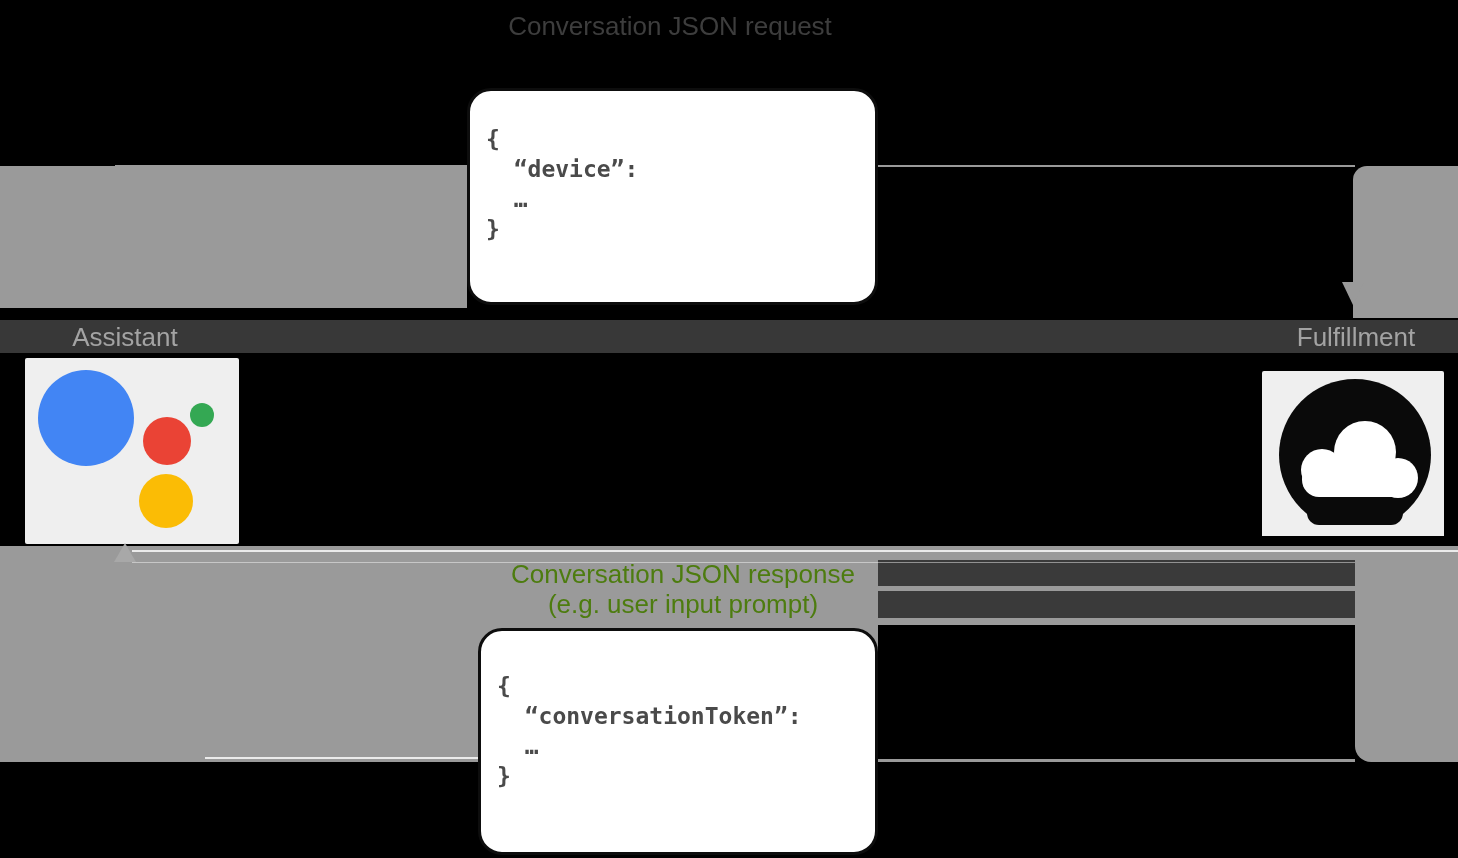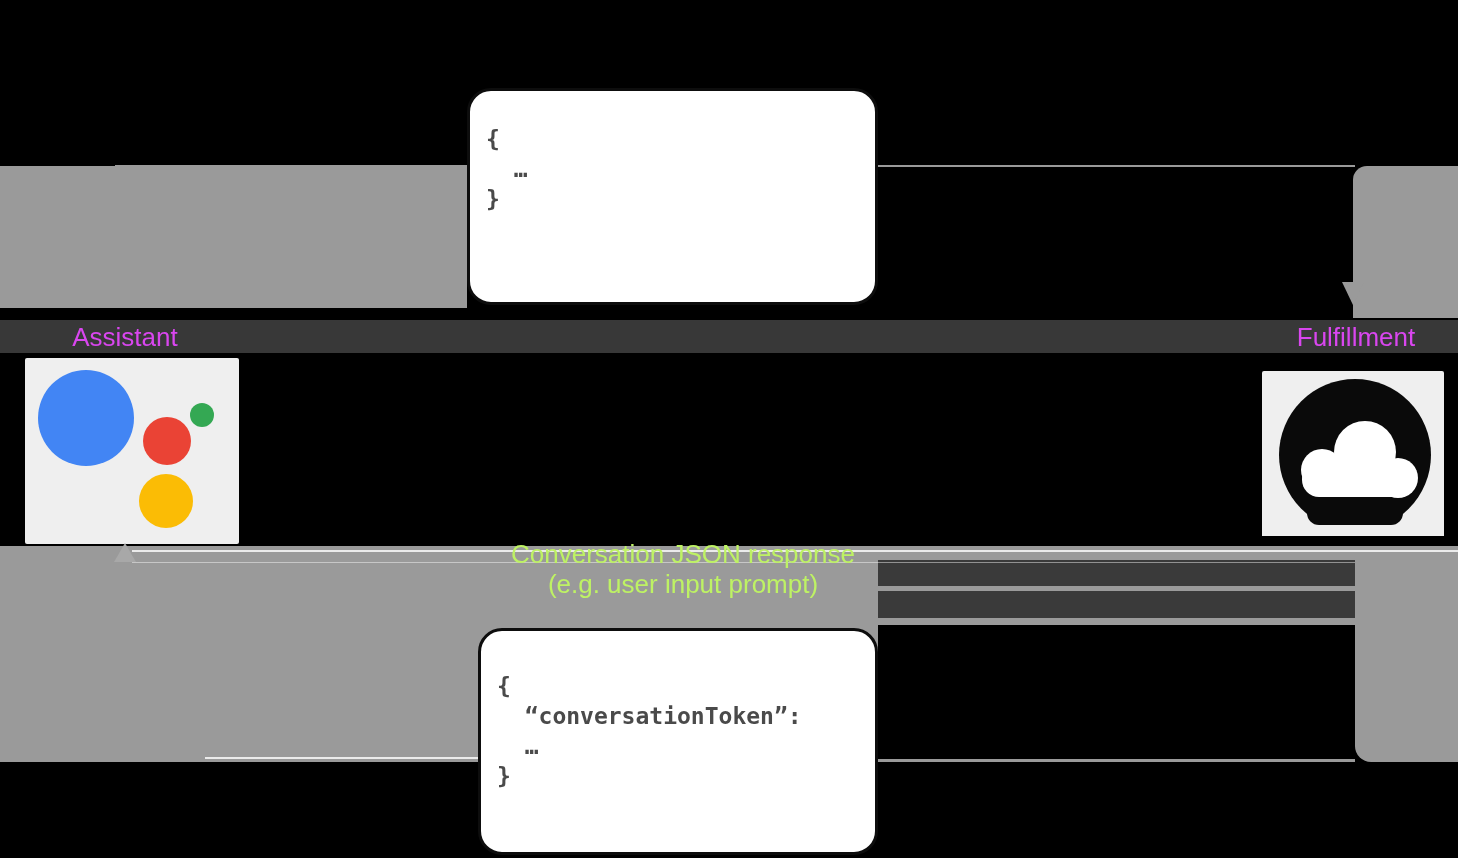--- a/index.html
+++ b/index.html
@@ -27,23 +27,23 @@
   .hl{background:rgba(255,255,255,.8);height:2px;}
   .hl-a{left:132px;top:550px;width:1326px;}
   .hl-b{left:132px;top:562px;width:1223px;height:1px;background:rgba(255,255,255,.45);}
   .hl-c{left:205px;top:757px;width:668px;}
   .arrow-up{left:114px;top:543px;width:0;height:0;
     border-left:11px solid transparent;border-right:11px solid transparent;
     border-bottom:19px solid #a8a8a8;}
   
   .diagram-label{font-size:26px;line-height:29px;text-align:center;}
   .label-top{left:300px;top:12px;width:740px;color:#3d3d3d;}
-  .label-bottom{left:350px;top:539px;width:666px;line-height:30px;color:#bef264;}
+  .label-bottom{left:350px;top:559px;width:666px;line-height:30px;color:#4d7c0f;}
   .actor-band{left:0;top:320px;width:1458px;height:33px;background:#383838;}
-  .actor-label{top:322px;font-size:26px;color:#d946ef;text-align:center;}
+  .actor-label{top:322px;font-size:26px;color:#a3a3a3;text-align:center;}
   .actor-assistant{left:0;width:250px;}
   .actor-fulfillment{left:1247px;width:218px;}
   
   .json-box{
     background:#ffffff;border:3px solid #0d0d0d;border-radius:24px;
     box-sizing:border-box;
     font-family:"DejaVu Sans Mono", monospace;font-weight:bold;
     font-size:23px;line-height:30px;color:#4a4a4a;
   }
   .json-box .code-line{white-space:pre;}
@@ -56,29 +56,31 @@
   .dot{position:absolute;border-radius:50%;}
   .dot-blue{left:13px;top:12px;width:96px;height:96px;background:#4285f4;}
   .dot-green{left:165px;top:45px;width:24px;height:24px;background:#34a853;}
   .dot-red{left:118px;top:59px;width:48px;height:48px;background:#ea4335;}
   .dot-yellow{left:114px;top:116px;width:54px;height:54px;background:#fbbc05;}
 </style>
 </head>
 <body>
 
 <div class="abs diagram-label label-top">
+  <div>Conversation JSON request</div>
 </div>
 
 <div class="abs top-arrow-line"></div>
 <div class="abs band band-top-left"></div>
 <div class="abs band band-top-right"></div>
 <div class="abs arrow-down"></div>
 
 <div class="abs json-box box-request">
   <div class="code-line">{</div>
+  <div class="code-line">  “device”:</div>
   <div class="code-line">  …</div>
   <div class="code-line">}</div>
 </div>
 
 <div class="abs actor-band"></div>
 <div class="abs actor-label actor-assistant">Assistant</div>
 <div class="abs actor-label actor-fulfillment">Fulfillment</div>
 
 <div class="abs icon-box assistant-box">
   <div class="dot dot-blue"></div>

